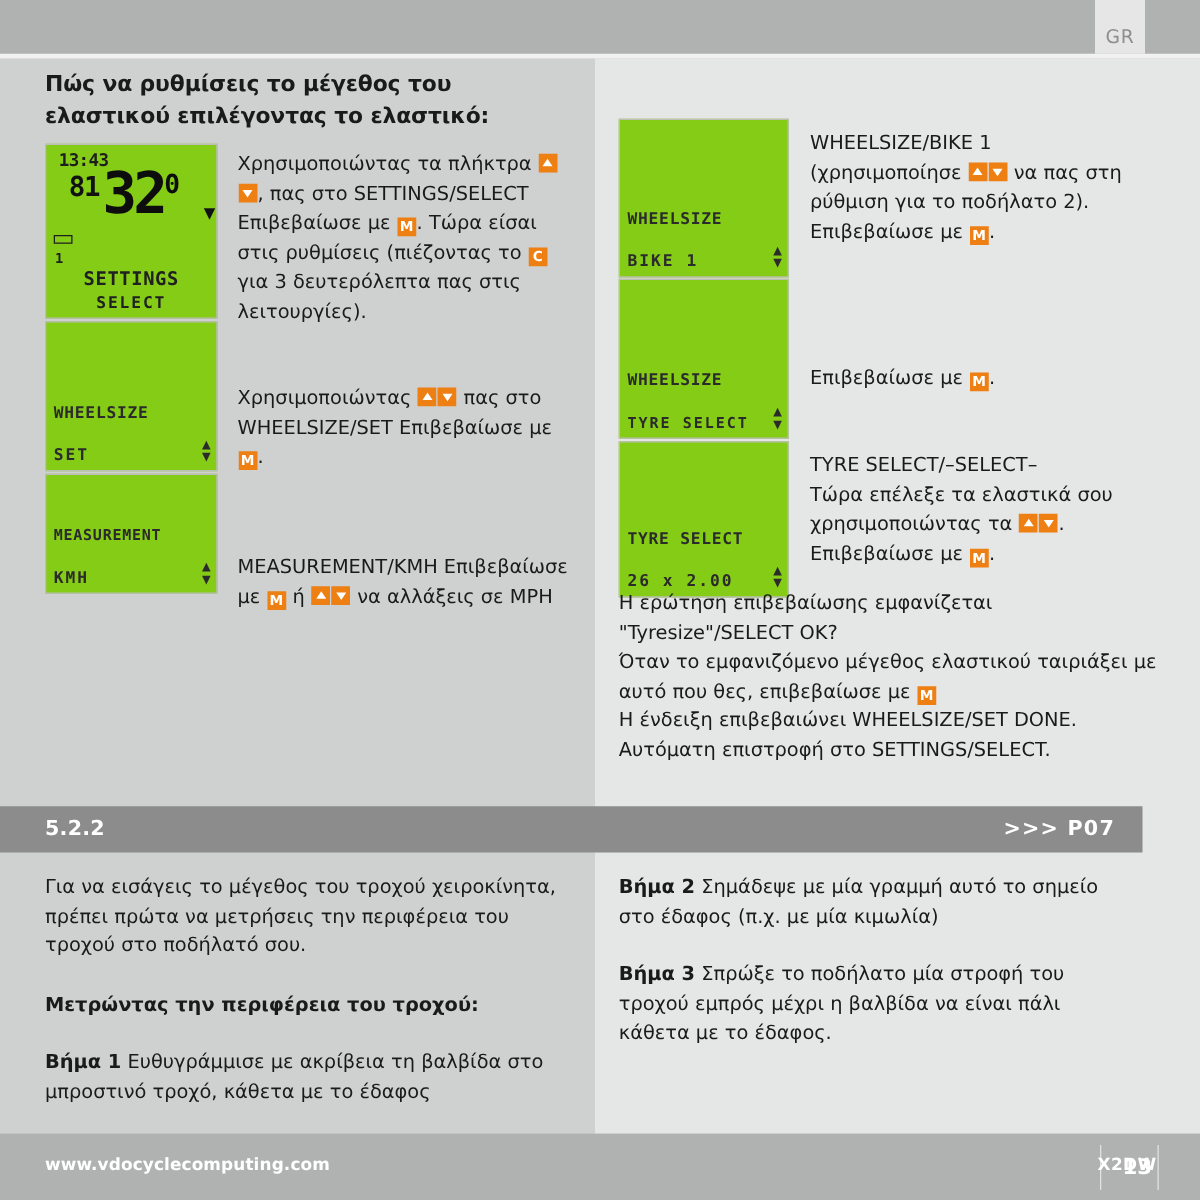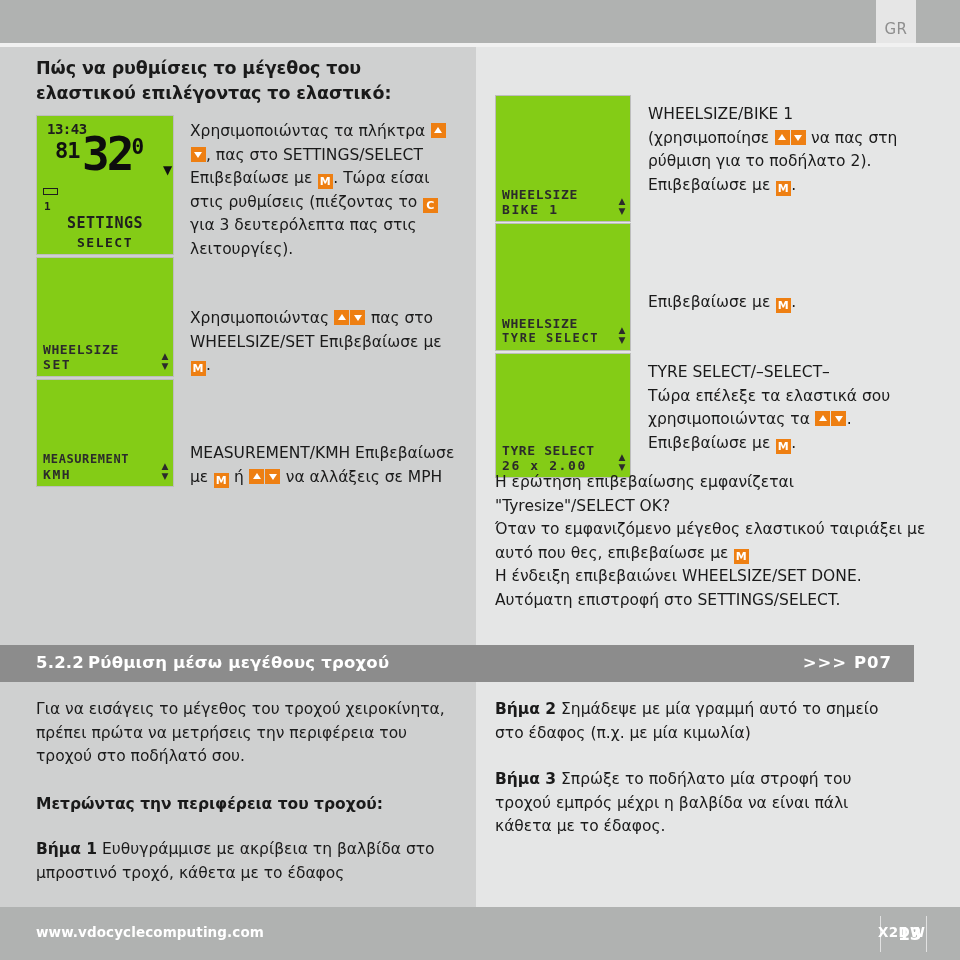--- a/index.html
+++ b/index.html
@@ -41,21 +41,21 @@
   }
   .lcd .lcdbot{
     position:absolute;left:0;right:0;bottom:4px;
     display:flex;align-items:flex-end;
   }
   .lcd .lcdlines{
     flex:1;text-align:left;font-family:"DejaVu Sans Mono","Liberation Mono",monospace;
     font-size:13px;font-weight:bold;line-height:15px;letter-spacing:.6px;
     color:#2b2b2b;padding-left:6px;
   }
-  .lcd .lcdlines .l2{letter-spacing:1.6px;}
+  .lcd .lcdlines .l2{letter-spacing:1.6px;margin-top:19px;}
   .lcd .arrows{
     width:16px;display:flex;flex-direction:column;justify-content:flex-end;
     align-items:center;padding-bottom:1px;
   }
   .lcd .arrows span{font-size:9px;line-height:10px;color:#2b2b2b;}
 
   
   .lcd1 .clock{
     position:absolute;left:10px;top:5px;
     font-family:"DejaVu Sans Mono","Liberation Mono",monospace;
@@ -176,21 +176,21 @@
         <div class="l1">WHEELSIZE</div>
         <div class="l2">SET</div>
       </div>
       <div class="arrows">
           <span>▲</span>
           <span>▼</span>
         </div>
     </div>
   </div>
 
-  <div class="lcd" style="left:36px;top:332px;width:138px;height:108px;">
+  <div class="lcd" style="left:36px;top:332px;width:138px;height:96px;">
     <div class="lcdbot">
       <div class="lcdlines">
         <div class="l1" style="font-size:12px;">MEASUREMENT</div>
         <div class="l2">KMH</div>
       </div>
       <div class="arrows">
           <span>▲</span>
           <span>▼</span>
         </div>
     </div>
@@ -241,21 +241,20 @@
 
   <div class="para" style="left:648px;top:56px;width:300px;"><span>WHEELSIZE/BIKE 1</span><br><span>(χρησιμοποίησε </span><span class="key k-up"></span><span class="key k-down"></span><span> να πας στη ρύθμιση για το ποδήλατο 2).</span><br><span>Επιβεβαίωσε με </span><span class="key k-m">M</span><span>.</span></div>
   <div class="para" style="left:648px;top:220px;width:300px;"><br><span>Επιβεβαίωσε με </span><span class="key k-m">M</span><span>.</span></div>
   <div class="para" style="left:648px;top:314px;width:300px;"><span>TYRE SELECT/–SELECT–</span><br><span>Τώρα επέλεξε τα ελαστικά σου χρησιμοποιώντας τα </span><span class="key k-up"></span><span class="key k-down"></span><span>.</span><br><span>Επιβεβαίωσε με </span><span class="key k-m">M</span><span>.</span></div>
   <div class="para" style="left:495px;top:424px;width:450px;"><span>Η ερώτηση επιβεβαίωσης εμφανίζεται</span><br><span>"Tyresize"/SELECT OK?</span><br><span>Όταν το εμφανιζόμενο μέγεθος ελαστικού ταιριάξει με αυτό που θες, επιβεβαίωσε με </span><span class="key k-m">M</span><br><span>Η ένδειξη επιβεβαιώνει WHEELSIZE/SET DONE.</span><br><span>Αυτόματη επιστροφή στο SETTINGS/SELECT.</span></div>
 
 </div>
 
 <div class="secbar">
   <span class="num">5.2.2</span>
-  <span class="sectitle">Ρύθμιση μέσω μεγέθους τροχού</span>
   <span class="ref">&gt;&gt;&gt; P07</span>
 </div>
 
 <div class="para" style="position:absolute;left:36px;top:698px;width:410px;"><span>Για να εισάγεις το μέγεθος του τροχού χειροκίνητα, πρέπει πρώτα να μετρήσεις την περιφέρεια του τροχού στο ποδήλατό σου.</span></div>
 <div class="para" style="position:absolute;left:36px;top:793px;width:410px;"><span class="bold">Μετρώντας την περιφέρεια του τροχού:</span></div>
 <div class="para" style="position:absolute;left:36px;top:838px;width:420px;"><span class="bold">Βήμα 1</span><span> Ευθυγράμμισε με ακρίβεια τη βαλβίδα στο μπροστινό τροχό, κάθετα με το έδαφος</span></div>
 
 <div class="para" style="position:absolute;left:495px;top:698px;width:410px;"><span class="bold">Βήμα 2</span><span> Σημάδεψε με μία γραμμή αυτό το σημείο στο έδαφος (π.χ. με μία κιμωλία)</span></div>
 <div class="para" style="position:absolute;left:495px;top:768px;width:410px;"><span class="bold">Βήμα 3</span><span> Σπρώξε το ποδήλατο μία στροφή του τροχού εμπρός μέχρι η βαλβίδα να είναι πάλι κάθετα με το έδαφος.</span></div>
 

